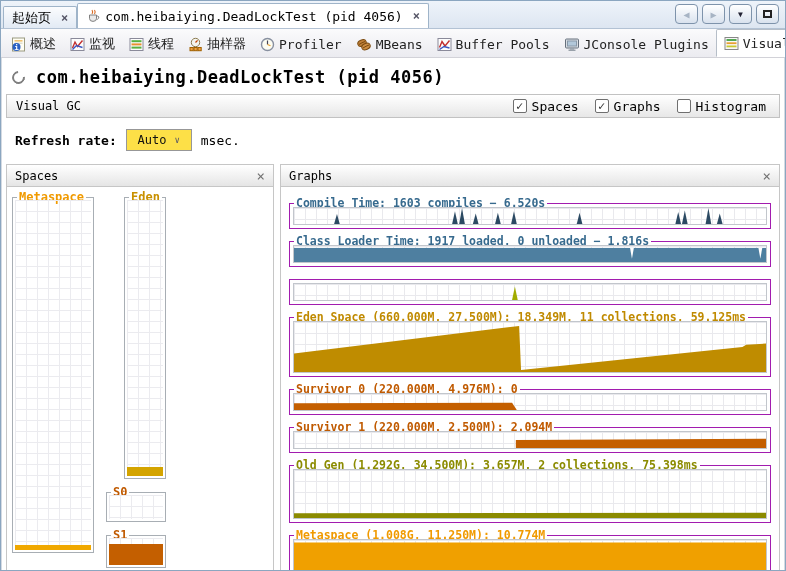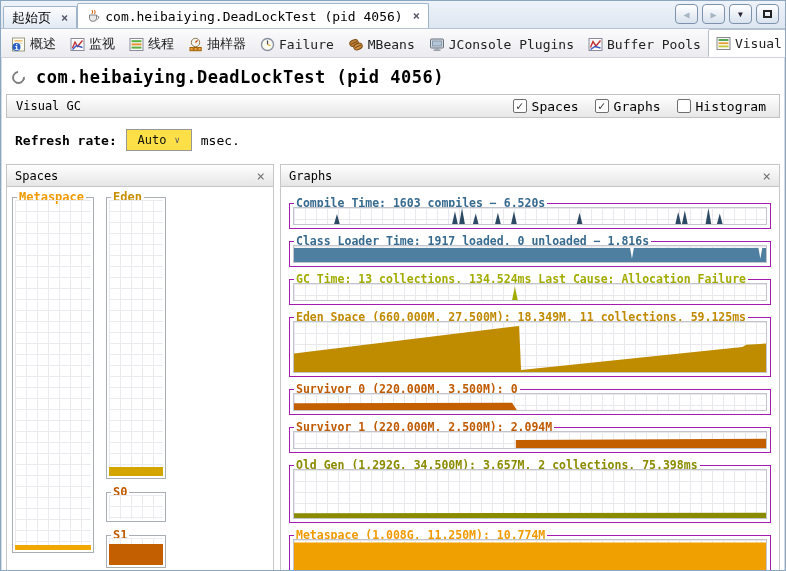--- a/index.html
+++ b/index.html
@@ -51,21 +51,21 @@
   .legend { position:absolute; top:-8px; left:4px; background:#fff; padding:0 2px; font-weight:bold; font-size:12px; line-height:14px; white-space:nowrap; }
   .gridbg { position:absolute; inset:2px;
       background-image:linear-gradient(#ebebef 1px, transparent 1px), linear-gradient(90deg,#ebebef 1px, transparent 1px);
       background-size:11px 11px; }
   .grid-fill { position:absolute; left:2px; right:2px; bottom:2px; }
 
   .spaces-body { flex:1; display:flex; padding:10px 4px 2px 5px; }
   .col-metaspace { width:82px; height:356px; }
   .col-old { width:92px; height:356px; margin-left:10px; }
   .eden-stack { width:60px; margin-left:12px; display:flex; flex-direction:column; }
-  .col-eden { height:282px; }
+  .col-eden { height:282px;margin-left:18px; }
   .col-s0 { height:30px; margin-top:13px; }
   .col-s1 { height:33px; margin-top:13px; }
 
   .graphs-body { flex:1; padding:7px 6px 3px 6px; display:flex; flex-direction:column; }
   .graph-group { border:1px solid #a21caf; position:relative; margin:9px 2px 3px 2px; padding:3px; background:#fff; }
   .graph-group .legend { font-size:11.5px; }
   .graph-area { position:relative; border:1px solid #c2c6cc; overflow:hidden;
       background-image:linear-gradient(#e9e9ed 1px, transparent 1px), linear-gradient(90deg,#e9e9ed 1px, transparent 1px);
       background-size:11px 11px; background-color:#fff; }
   .graph-area svg { display:block; width:100%; }
@@ -143,47 +143,47 @@
         <rect x="10" y="10.5" width="3.2" height="3.2" fill="#f0a040" stroke="#a06000"></rect>
       </svg>
       <span>抽样器</span>
     </div>
     <div class="tool">
       <svg width="15" height="15" viewBox="0 0 15 15">
         <circle cx="7.5" cy="7.5" r="6" fill="#fdfdf2" stroke="#8890a0" stroke-width="1.4"></circle>
         <line x1="7.5" y1="7.5" x2="7.5" y2="3.5" stroke="#445" stroke-width="1.2"></line>
         <line x1="7.5" y1="7.5" x2="10.5" y2="8.8" stroke="#e8a030" stroke-width="1.2"></line>
       </svg>
-      <span>Failure</span>
+      <span>Profiler</span>
     </div>
     <div class="tool">
       <svg width="16" height="15" viewBox="0 0 16 15">
         <ellipse cx="6" cy="6" rx="4.4" ry="3" fill="#c08038" stroke="#7a4a10" transform="rotate(-25 6 6)"></ellipse>
         <path d="M3,7.5 Q6,5.5 9,4.5" stroke="#7a4a10" fill="none"></path>
         <ellipse cx="10" cy="9.5" rx="4.4" ry="3" fill="#cd8d42" stroke="#7a4a10" transform="rotate(-25 10 9.5)"></ellipse>
         <path d="M7,11 Q10,9 13,8" stroke="#7a4a10" fill="none"></path>
       </svg>
       <span>MBeans</span>
     </div>
     <div class="tool">
+      <svg width="15" height="15" viewBox="0 0 15 15">
+        <rect x="1" y="1.5" width="13" height="12" fill="#fdfdfd" stroke="#8a8a9a"></rect>
+        <polyline points="2.5,10.5 5,4.5 8,9 12.5,3.5" stroke="#c23030" fill="none" stroke-width="1.4"></polyline>
+        <polyline points="2.5,12.5 7,9.5 12.5,11" stroke="#3a56c0" fill="none" stroke-width="1.4"></polyline>
+      </svg>
+      <span>Buffer Pools</span>
+    </div>
+    <div class="tool">
       <svg width="16" height="15" viewBox="0 0 16 15">
         <rect x="1.5" y="2" width="13" height="9" rx="1" fill="#d8dde3" stroke="#66707c"></rect>
         <rect x="3.5" y="4" width="9" height="5" fill="#b2c8da" stroke="#8898a8"></rect>
         <rect x="6" y="11" width="4" height="1.6" fill="#9aa4ae"></rect>
         <rect x="4.5" y="12.6" width="7" height="1.2" fill="#848e98"></rect>
       </svg>
       <span>JConsole Plugins</span>
-    </div>
-    <div class="tool">
-      <svg width="15" height="15" viewBox="0 0 15 15">
-        <rect x="1" y="1.5" width="13" height="12" fill="#fdfdfd" stroke="#8a8a9a"></rect>
-        <polyline points="2.5,10.5 5,4.5 8,9 12.5,3.5" stroke="#c23030" fill="none" stroke-width="1.4"></polyline>
-        <polyline points="2.5,12.5 7,9.5 12.5,11" stroke="#3a56c0" fill="none" stroke-width="1.4"></polyline>
-      </svg>
-      <span>Buffer Pools</span>
     </div>
     <div class="tool selected">
       <svg width="15" height="15" viewBox="0 0 15 15">
         <rect x="1" y="1.5" width="13" height="12" fill="#f8f8f8" stroke="#888"></rect>
         <line x1="2.5" y1="4" x2="12.5" y2="4" stroke="#40a040" stroke-width="1.8"></line>
         <line x1="2.5" y1="7.2" x2="12.5" y2="7.2" stroke="#e8a030" stroke-width="1.8"></line>
         <line x1="2.5" y1="10.4" x2="12.5" y2="10.4" stroke="#c8c830" stroke-width="1.8"></line>
       </svg>
       <span>Visual GC</span>
     </div>
@@ -285,37 +285,36 @@
               <span class="legend" style="color: rgb(55, 106, 142);">Class Loader Time: 1917 loaded, 0 unloaded − 1.816s</span>
               <div class="graph-area">
                 <svg viewBox="0 0 1000 16" preserveAspectRatio="none" style="height:16px">
                   <rect x="0" y="1.92" width="1000" height="14.08" fill="#4e7fa0"></rect>
                   <polygon points="712,1.92 720,1.92 716,12.8" fill="#ffffff"></polygon>
                   <polygon points="984,1.92 992,1.92 988,12.8" fill="#ffffff"></polygon>
                 </svg>
               </div>
             </div>
             <div class="graph-group">
-              <span class="legend" style="color: rgb(162, 172, 0);">GC Time: 13 collections, 134.524ms Last Cause: Allocation Failure</span>
               <div class="graph-area">
                 <svg viewBox="0 0 1000 16" preserveAspectRatio="none" style="height:16px">
                   <polygon points="462,16 468,2.4000000000000004 474,16" fill="#a2ac00"></polygon>
                 </svg>
               </div>
             </div>
             <div class="graph-group">
               <span class="legend" style="color: rgb(192, 138, 0);">Eden Space (660.000M, 27.500M): 18.349M, 11 collections, 59.125ms</span>
               <div class="graph-area">
                 <svg viewBox="0 0 1000 50" preserveAspectRatio="none" style="height:50px">
                   <polygon points="0,50 0,31.5 477,3.9999999999999982 481,48 950,25 958,22.749999999999996 1000,21.500000000000004 1000,50" fill="#bf8c00"></polygon>
                 </svg>
               </div>
             </div>
             <div class="graph-group">
-              <span class="legend" style="color: rgb(192, 90, 0);">Survivor 0 (220.000M, 3.500M): 0</span>
+              <span class="legend" style="color: rgb(192, 90, 0);">Survivor 0 (220.000M, 4.976M): 0</span>
               <div class="graph-area">
                 <svg viewBox="0 0 1000 16" preserveAspectRatio="none" style="height:16px">
                   <polygon points="0,16 0,9.280000000000001 462,8.64 472,16" fill="#c45f00"></polygon>
                 </svg>
               </div>
             </div>
             <div class="graph-group">
               <span class="legend" style="color: rgb(192, 90, 0);">Survivor 1 (220.000M, 2.500M): 2.094M</span>
               <div class="graph-area">
                 <svg viewBox="0 0 1000 16" preserveAspectRatio="none" style="height:16px">

